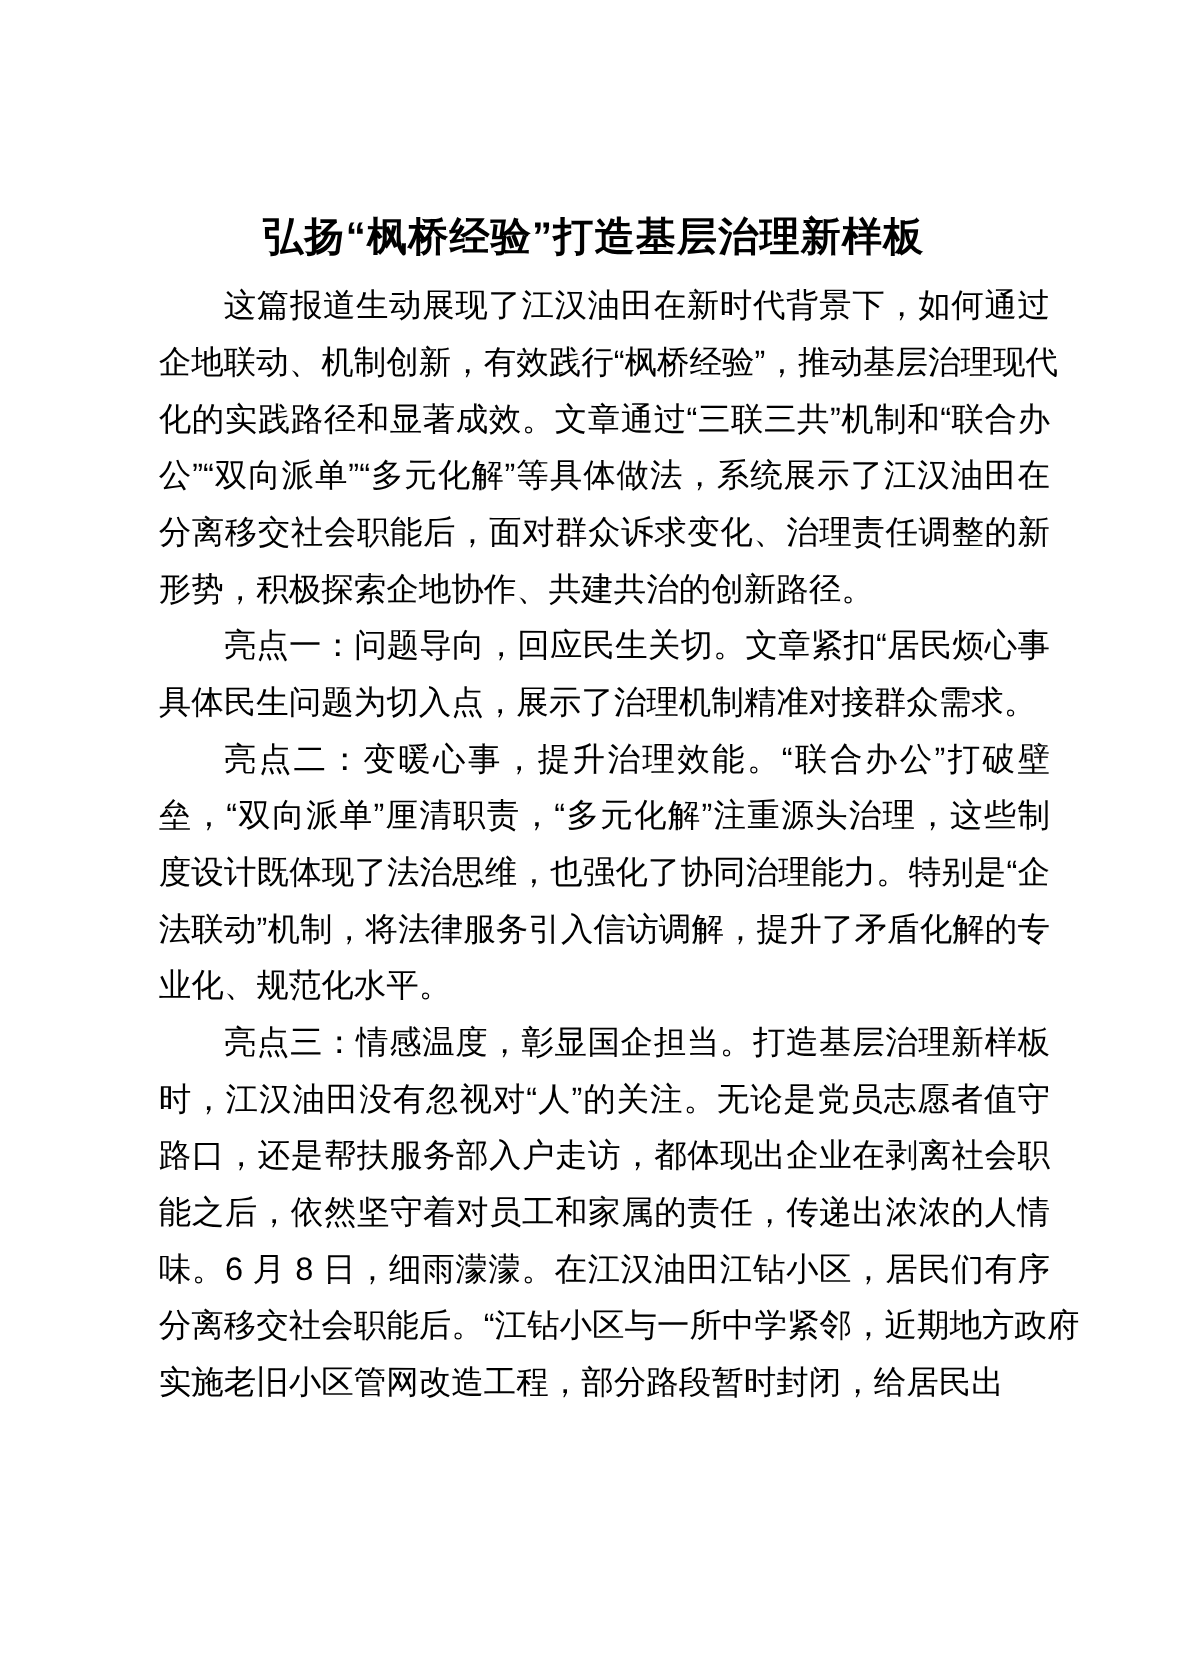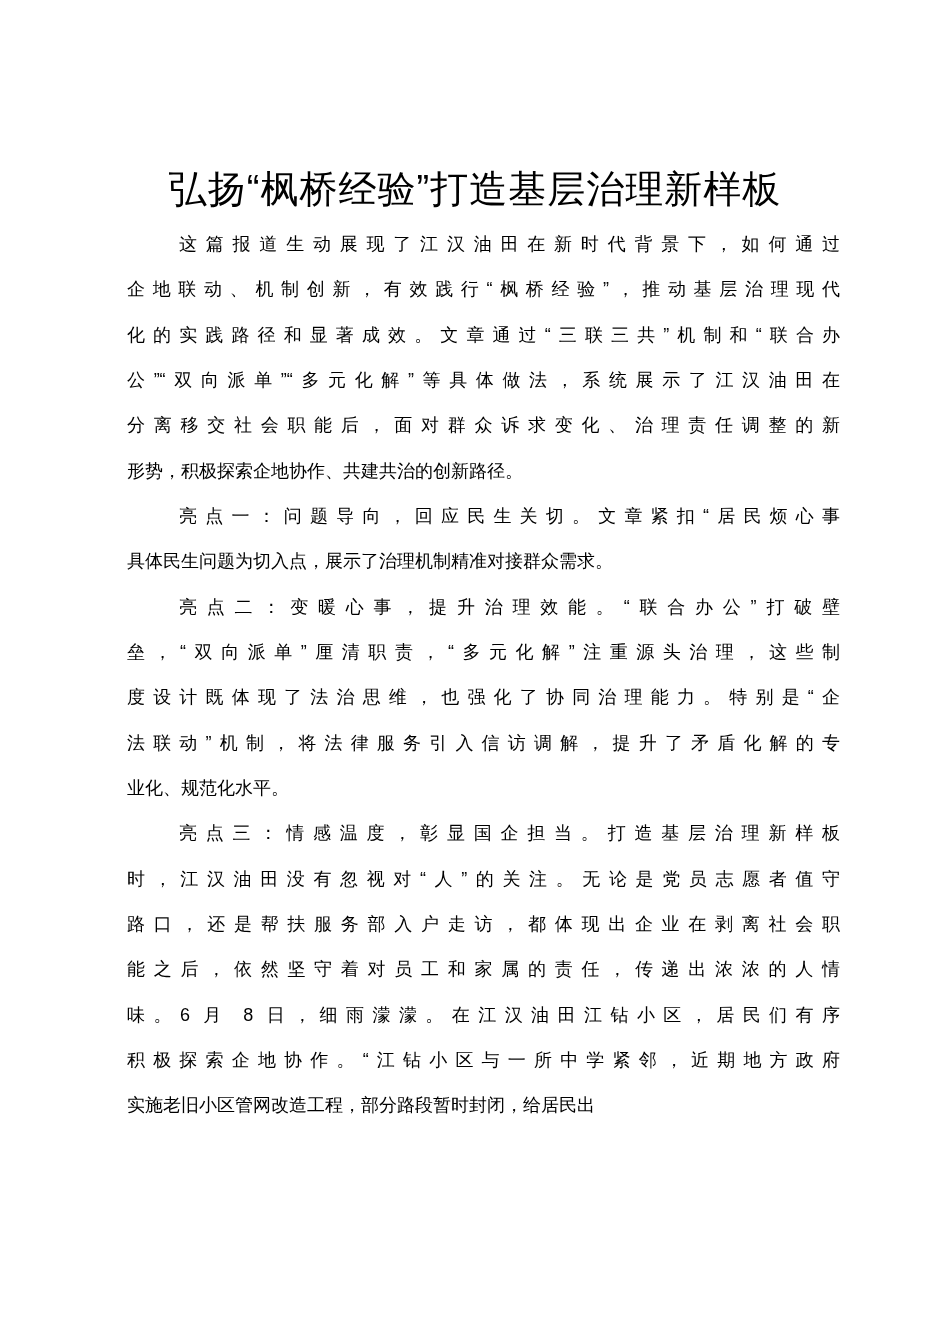--- a/index.html
+++ b/index.html
@@ -16,37 +16,37 @@
     color: #000000;
     font-family: "Liberation Sans", sans-serif;
   }
   .doc-title {
     position: absolute;
     top: 160px;
     left: 0;
     width: 100%;
     margin: 0;
     text-align: center;
-    font-size: 38px;
-    font-weight: 400;
+    font-size: 32px;
+    font-weight: 700;
     line-height: 58px;
     letter-spacing: 1px;
   }
   .doc-body {
     position: absolute;
     top: 222px;
     left: 127px;
     width: 713px;
   }
   .para {
     margin: 0;
     padding: 0;
   }
   .line {
-    font-size: 18px;
+    font-size: 26px;
     height: 45.33px;
     line-height: 45.33px;
     white-space: nowrap;
     overflow: visible;
     text-align: justify;
     text-align-last: justify;
     -moz-text-align-last: justify;
   }
   .line.indent {
     text-indent: 52px;
@@ -81,17 +81,17 @@
         <div class="line">度设计既体现了法治思维，也强化了协同治理能力。特别是“企</div>
         <div class="line">法联动”机制，将法律服务引入信访调解，提升了矛盾化解的专</div>
         <div class="line para-end">业化、规范化水平。</div>
       </div>
       <div class="para">
         <div class="line indent">亮点三：情感温度，彰显国企担当。打造基层治理新样板</div>
         <div class="line">时，江汉油田没有忽视对“人”的关注。无论是党员志愿者值守</div>
         <div class="line">路口，还是帮扶服务部入户走访，都体现出企业在剥离社会职</div>
         <div class="line">能之后，依然坚守着对员工和家属的责任，传递出浓浓的人情</div>
         <div class="line">味。6 月 8 日，细雨濛濛。在江汉油田江钻小区，居民们有序</div>
-        <div class="line">积极探索企地协作。“江钻小区与一所中学紧邻，近期地方政府</div>
+        <div class="line">分离移交社会职能后。“江钻小区与一所中学紧邻，近期地方政府</div>
         <div class="line para-end">实施老旧小区管网改造工程，部分路段暂时封闭，给居民出</div>
       </div>
     </div>
 </div>
 
 </body></html>

